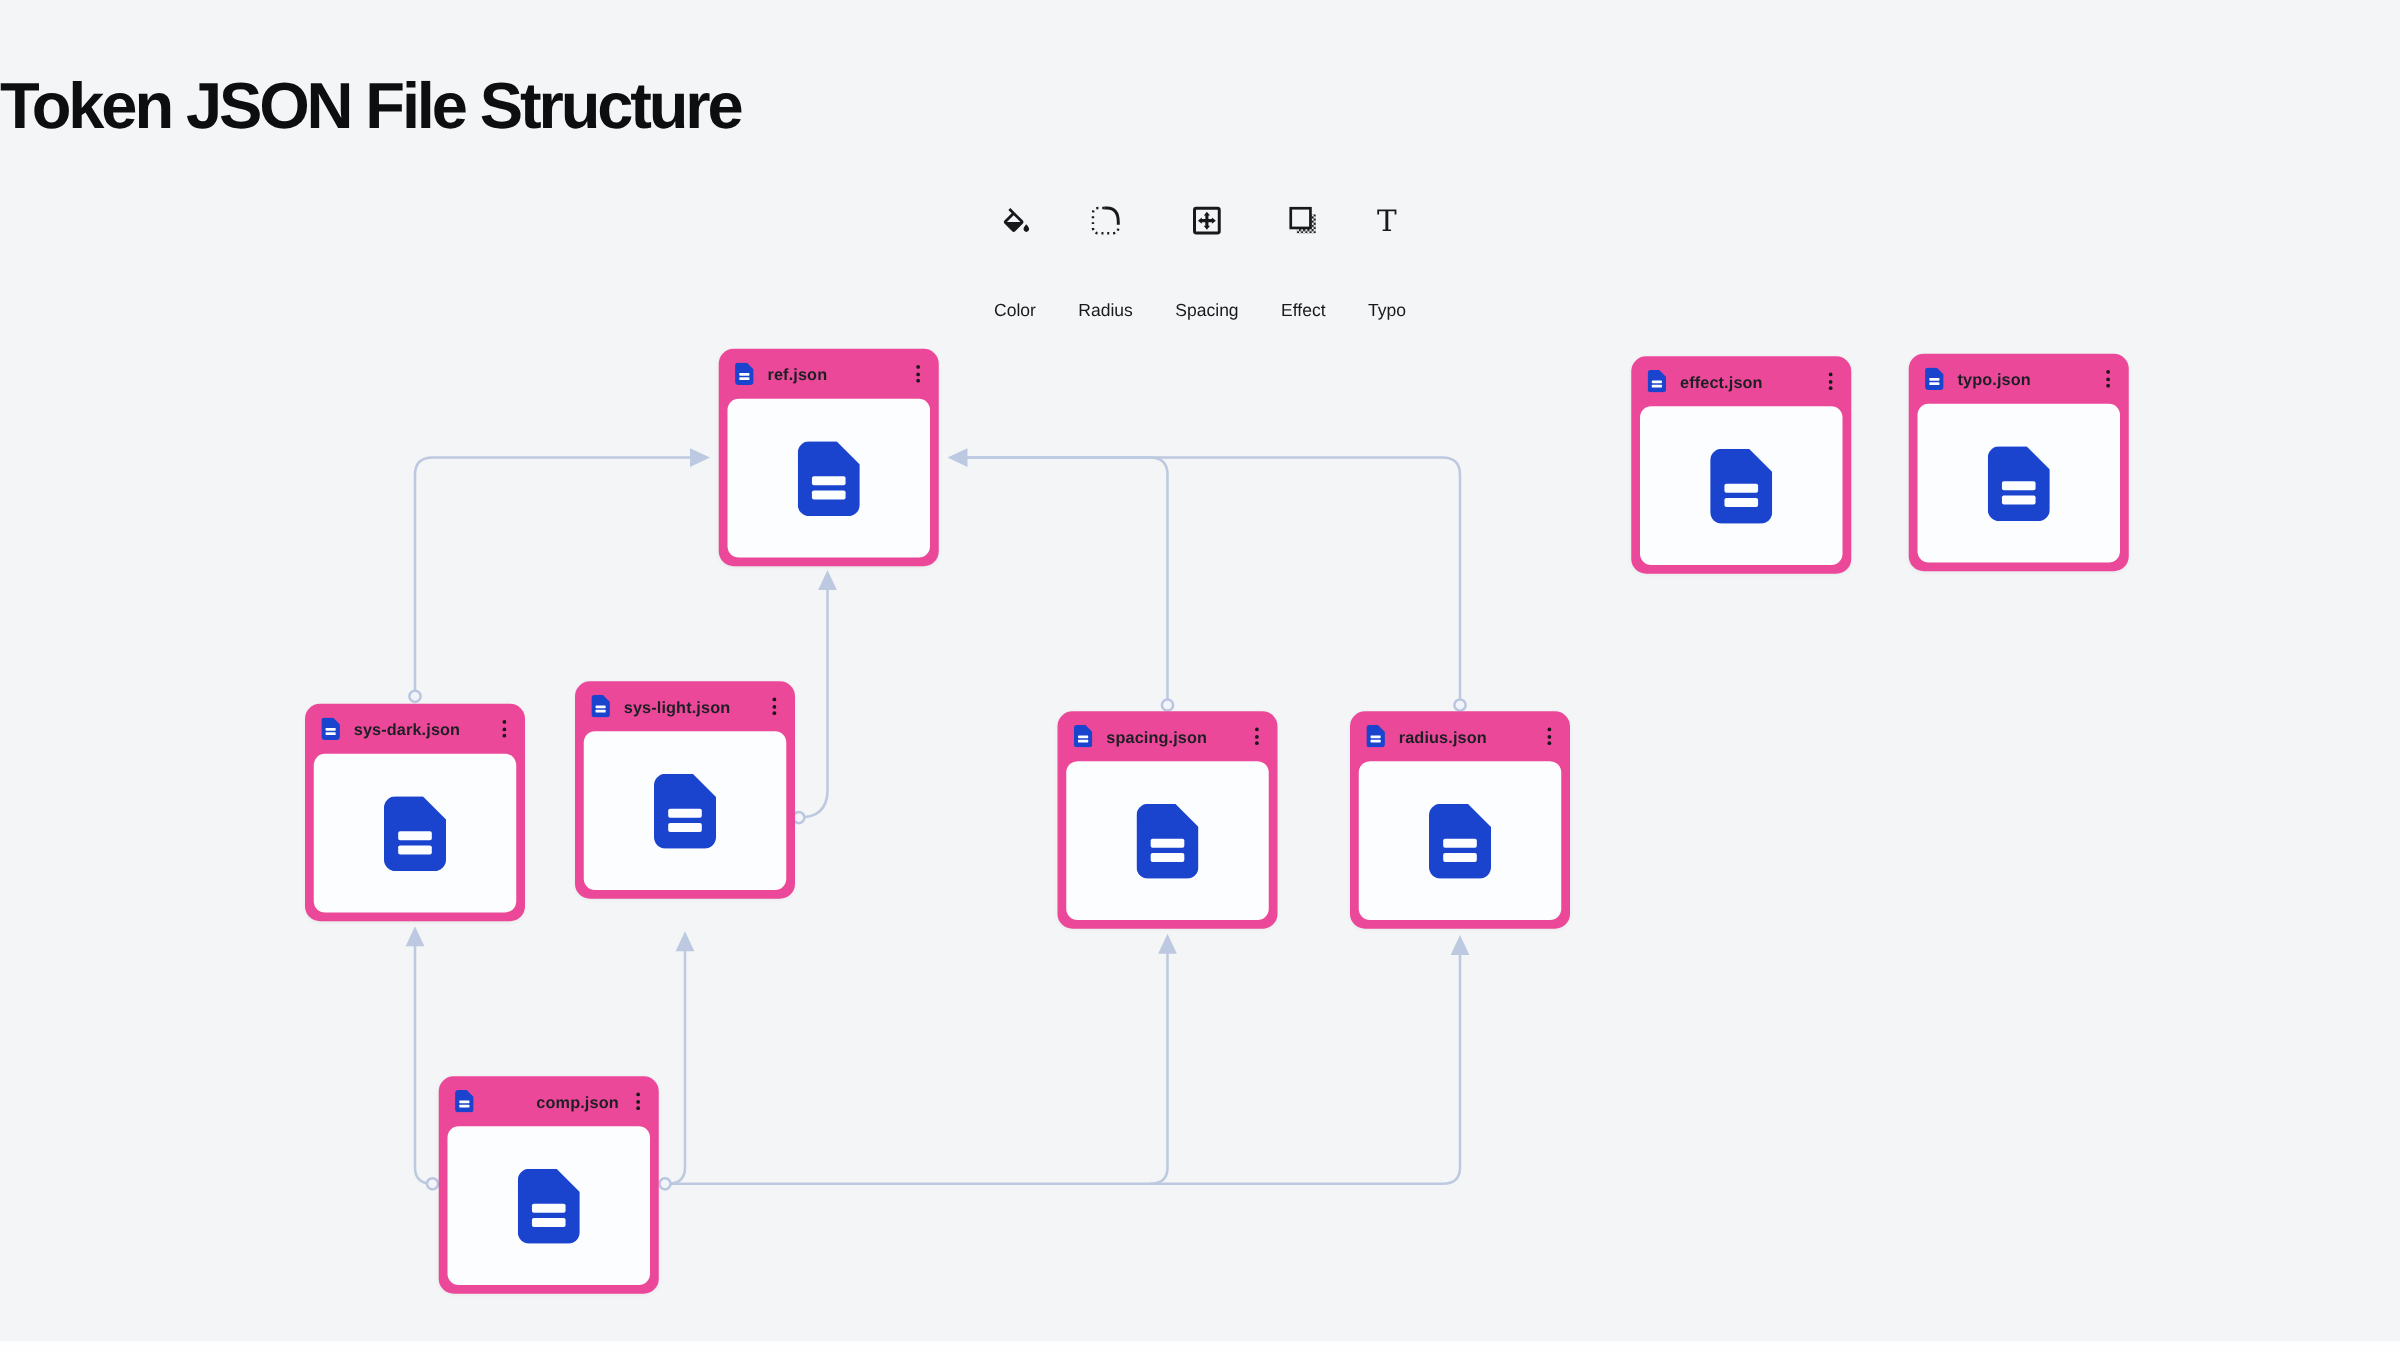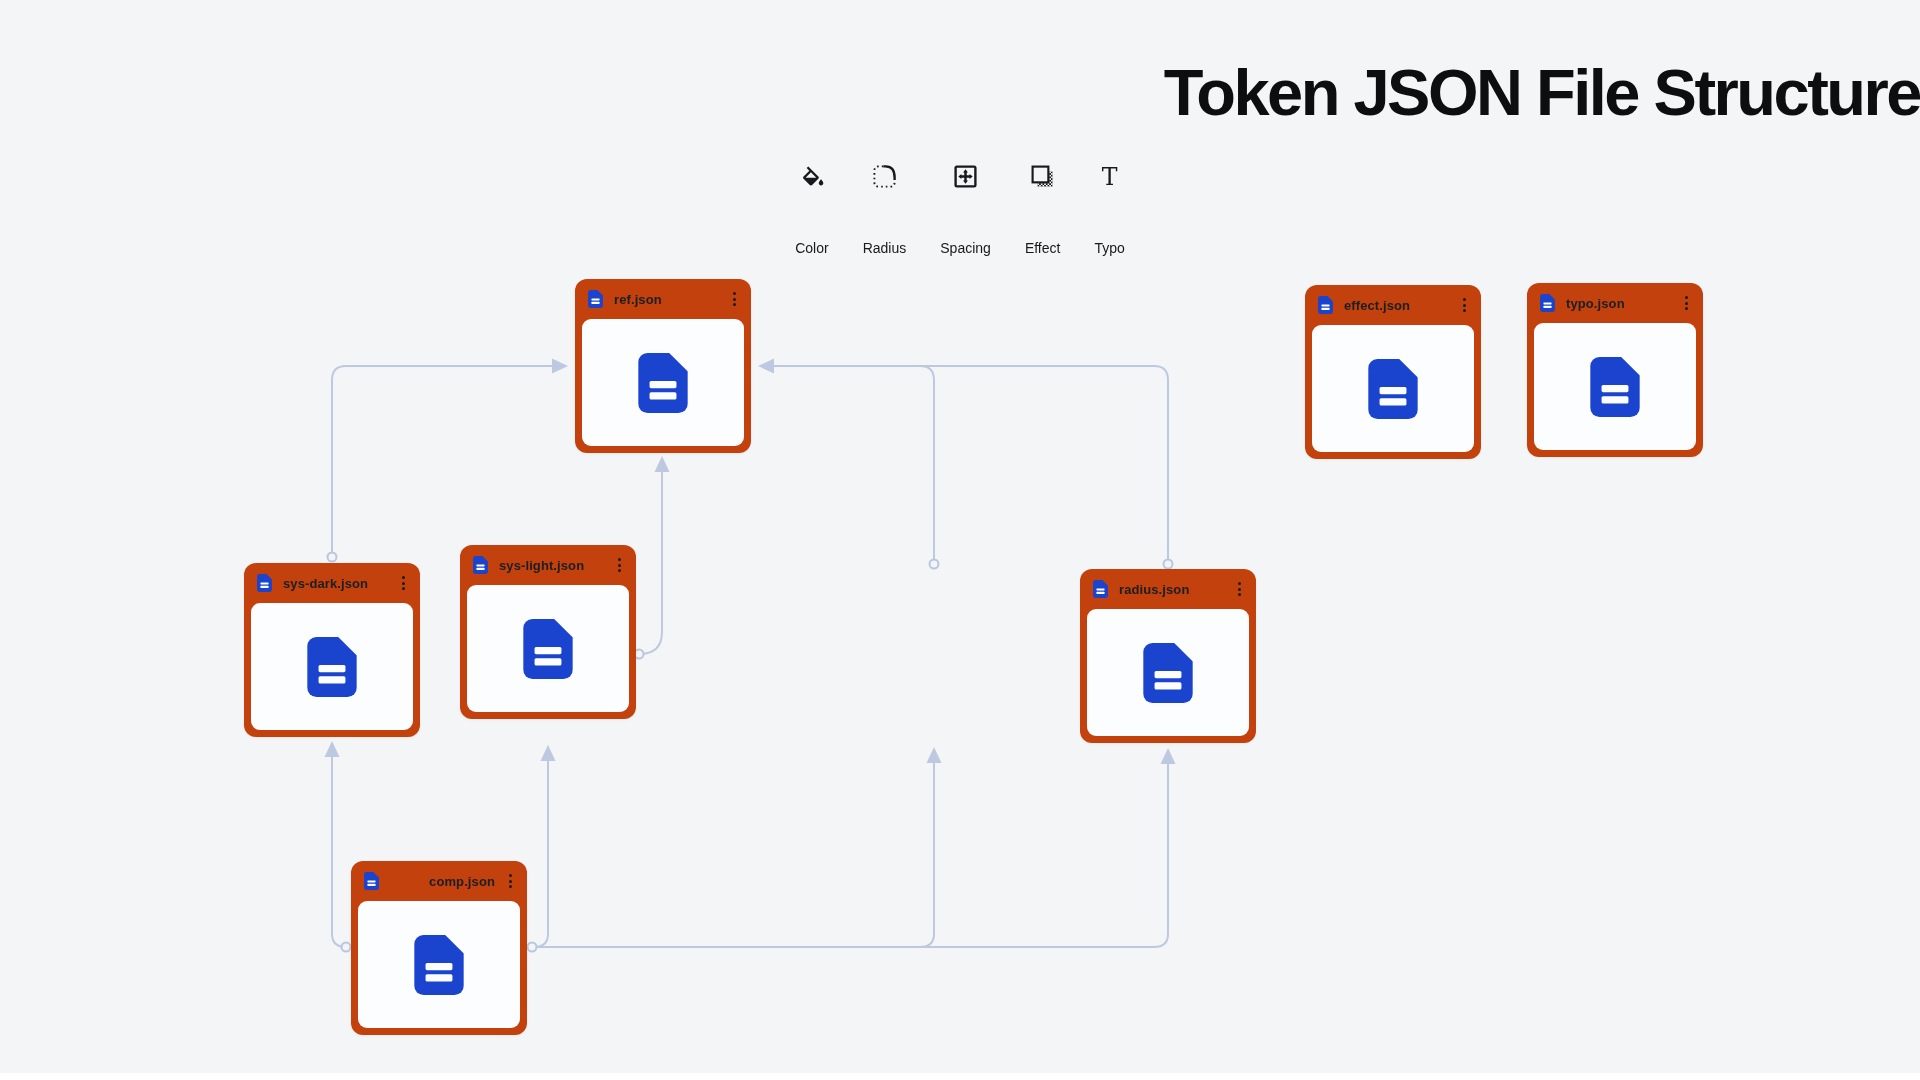--- a/index.html
+++ b/index.html
@@ -8,22 +8,22 @@
     font-family:"Liberation Sans", sans-serif;
     background:#f4f5f6;
     position:relative;
     overflow:hidden;
   }
   .stage { position:absolute; inset:0; }
 
   
   .title {
     position:absolute; top:55px; left:0; width:100%;
-    text-align:right;
-    font-size:65px; font-weight:700; letter-spacing:-2.5px;
+    text-align:left;
+    font-size:52px; font-weight:700; letter-spacing:-2.5px;
     color:#0d0e10;
   }
 
   
   .legend {
     position:absolute; top:163px; left:0; width:100%;
     display:flex; justify-content:center; align-items:flex-start; gap:34px;
   }
   .legend-item { display:flex; flex-direction:column; align-items:center; gap:6px; }
   .legend-item svg { width:27px; height:27px; display:block; }
@@ -31,21 +31,21 @@
 
   
   .wires { position:absolute; inset:0; pointer-events:none; }
   .wire { stroke:#bdc9e0; stroke-width:2; fill:none; stroke-linecap:round; }
   .wire-head { fill:#bdc9e0; }
   .wire-dot { fill:#f1f4f9; stroke:#b9c6e0; stroke-width:2; }
 
   
   .card {
     position:absolute; width:176px; height:174px;
-    background:#c2410c; border-radius:12px;
+    background:#ec4899; border-radius:12px;
     box-shadow:0 1px 3px rgba(40,60,100,.06);
     display:flex; flex-direction:column;
   }
   .card-header {
     height:40px; display:flex; align-items:center;
     padding:0 12px 0 13px; gap:11px; flex:0 0 auto;
   }
   .mini-doc { width:15px; height:18px; display:block; flex:0 0 auto; }
   .mini-doc svg { width:100%; height:100%; display:block; }
   .fname { font-size:13px; font-weight:600; color:#1c1f24; letter-spacing:.1px; flex:1 1 auto; }
@@ -275,20 +275,42 @@
     </div>
     <div class="card-body">
       <span class="big-doc">
           <svg viewBox="0 0 48 58">
             <use href="#doc"></use>
           </svg>
         </span>
     </div>
   </div>
 
+  <div class="card c-spacing">
+    <div class="card-header">
+      <span class="mini-doc">
+          <svg viewBox="0 0 48 58">
+            <use href="#doc"></use>
+          </svg>
+        </span>
+      <span class="fname">spacing.json</span>
+      <span class="kebab">
+          <i></i>
+          <i></i>
+          <i></i>
+        </span>
+    </div>
+    <div class="card-body">
+      <span class="big-doc">
+          <svg viewBox="0 0 48 58">
+            <use href="#doc"></use>
+          </svg>
+        </span>
+    </div>
+  </div>
 
   <div class="card c-radius">
     <div class="card-header">
       <span class="mini-doc">
           <svg viewBox="0 0 48 58">
             <use href="#doc"></use>
           </svg>
         </span>
       <span class="fname">radius.json</span>
       <span class="kebab">

